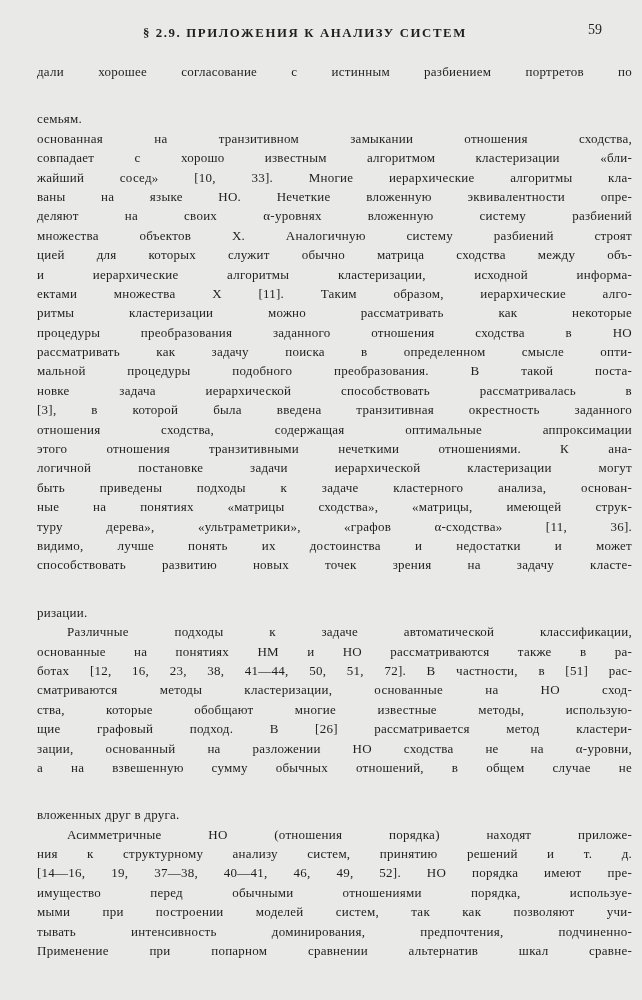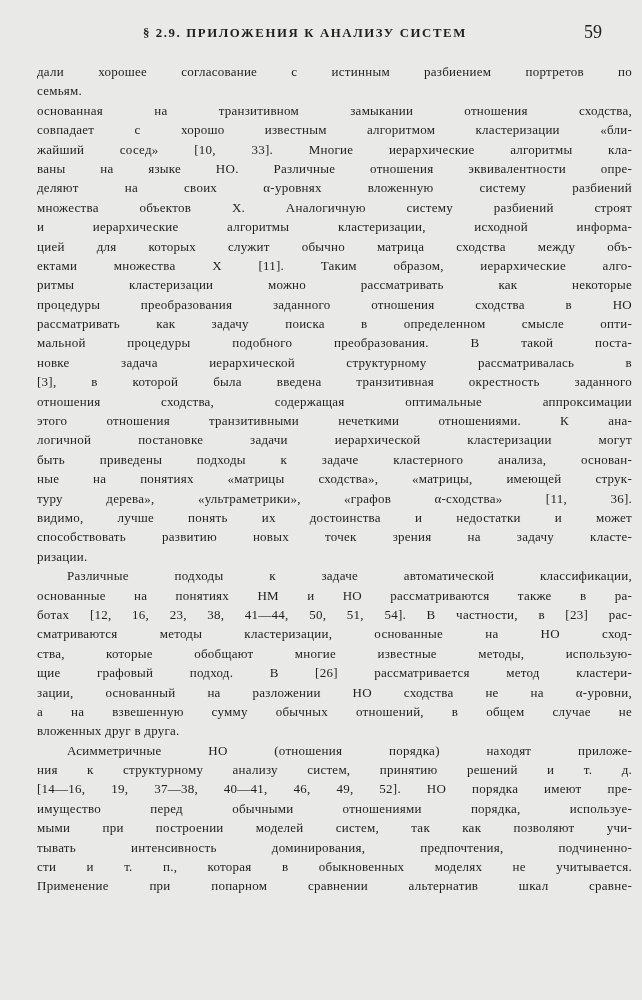--- a/index.html
+++ b/index.html
@@ -24,21 +24,21 @@
     font-size: 12.8px;
     font-weight: bold;
     letter-spacing: 1.6px;
     white-space: nowrap;
     color: var(--ink);
   }
   .running-head-pageno {
     position: absolute;
     top: 22px;
     right: 40px;
-    font-size: 18px;
+    font-size: 14px;
     font-weight: normal;
     color: var(--ink);
   }
   .text-block {
     position: absolute;
     top: 62px;
     left: 37px;
     width: 595px;
     font-size: 13px;
     line-height: 19.4px;
@@ -46,69 +46,69 @@
   }
   .line {
     height: 19.4px;
     overflow: hidden;
     text-align: justify;
     text-align-last: justify;
     white-space: normal;
   }
   .line.endline {
     text-align-last: left;
+    margin-top: 28px;
   }
   .line.indent {
     text-indent: 30px;
   }
 </style>
 </head>
 <body>
 
 <div class="page">
   <div class="running-head-title">§ 2.9. ПРИЛОЖЕНИЯ К АНАЛИЗУ СИСТЕМ</div>
   <div class="running-head-pageno">59</div>
   <div class="text-block">
       <div class="line">дали хорошее согласование с истинным разбиением портретов по</div>
       <div class="line endline">семьям.</div>
       <div class="line">основанная на транзитивном замыкании отношения сходства,</div>
       <div class="line">совпадает с хорошо известным алгоритмом кластеризации «бли-</div>
       <div class="line">жайший сосед» [10, 33]. Многие иерархические алгоритмы кла-</div>
-      <div class="line">ваны на языке НО. Различные отношения эквивалентности опре-</div>
+      <div class="line">ваны на языке НО. Нечеткие вложенную эквивалентности опре-</div>
       <div class="line">деляют на своих α-уровнях вложенную систему разбиений</div>
       <div class="line">множества объектов X. Аналогичную систему разбиений строят</div>
+      <div class="line">цией для которых служит обычно матрица сходства между объ-</div>
       <div class="line">и иерархические алгоритмы кластеризации, исходной информа-</div>
-      <div class="line">цией для которых служит обычно матрица сходства между объ-</div>
       <div class="line">ектами множества X [11]. Таким образом, иерархические алго-</div>
       <div class="line">ритмы кластеризации можно рассматривать как некоторые</div>
       <div class="line">процедуры преобразования заданного отношения сходства в НО</div>
       <div class="line">рассматривать как задачу поиска в определенном смысле опти-</div>
       <div class="line">мальной процедуры подобного преобразования. В такой поста-</div>
-      <div class="line">новке задача иерархической структурному рассматривалась в</div>
+      <div class="line">новке задача иерархической способствовать рассматривалась в</div>
       <div class="line">[3], в которой была введена транзитивная окрестность заданного</div>
       <div class="line">отношения сходства, содержащая оптимальные аппроксимации</div>
       <div class="line">этого отношения транзитивными нечеткими отношениями. К ана-</div>
       <div class="line">логичной постановке задачи иерархической кластеризации могут</div>
       <div class="line">быть приведены подходы к задаче кластерного анализа, основан-</div>
       <div class="line">ные на понятиях «матрицы сходства», «матрицы, имеющей струк-</div>
       <div class="line">туру дерева», «ультраметрики», «графов α-сходства» [11, 36].</div>
       <div class="line">видимо, лучше понять их достоинства и недостатки и может</div>
       <div class="line">способствовать развитию новых точек зрения на задачу класте-</div>
       <div class="line endline">ризации.</div>
       <div class="line indent">Различные подходы к задаче автоматической классификации,</div>
       <div class="line">основанные на понятиях НМ и НО рассматриваются также в ра-</div>
-      <div class="line">ботах [12, 16, 23, 38, 41—44, 50, 51, 54]. В частности, в [23] рас-</div>
+      <div class="line">ботах [12, 16, 23, 38, 41—44, 50, 51, 72]. В частности, в [51] рас-</div>
       <div class="line">сматриваются методы кластеризации, основанные на НО сход-</div>
       <div class="line">ства, которые обобщают многие известные методы, использую-</div>
       <div class="line">щие графовый подход. В [26] рассматривается метод кластери-</div>
       <div class="line">зации, основанный на разложении НО сходства не на α-уровни,</div>
       <div class="line">а на взвешенную сумму обычных отношений, в общем случае не</div>
       <div class="line endline">вложенных друг в друга.</div>
       <div class="line indent">Асимметричные НО (отношения порядка) находят приложе-</div>
       <div class="line">ния к структурному анализу систем, принятию решений и т. д.</div>
       <div class="line">[14—16, 19, 37—38, 40—41, 46, 49, 52]. НО порядка имеют пре-</div>
       <div class="line">имущество перед обычными отношениями порядка, используе-</div>
       <div class="line">мыми при построении моделей систем, так как позволяют учи-</div>
       <div class="line">тывать интенсивность доминирования, предпочтения, подчиненно-</div>
-      <div class="line">сти и т. п., которая в обыкновенных моделях не учитывается.</div>
       <div class="line">Применение при попарном сравнении альтернатив шкал сравне-</div>
     </div>
 </div>
 
 </body></html>

